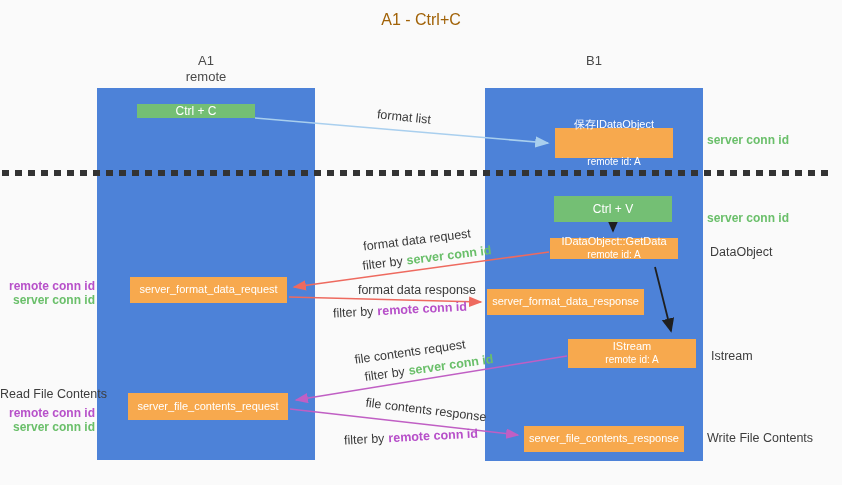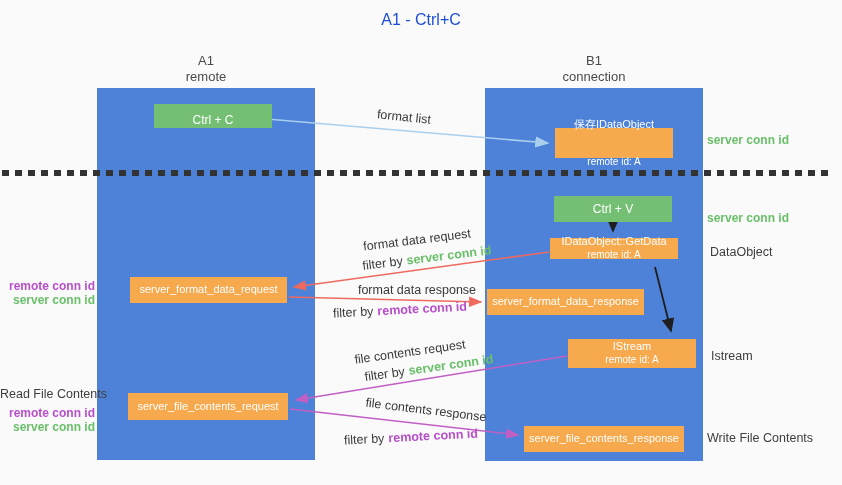--- a/index.html
+++ b/index.html
@@ -6,21 +6,21 @@
   body {
     width:842px; height:485px;
     background:#fafafa;
     font-family:"Liberation Sans", sans-serif;
     overflow:hidden;
   }
   .canvas { position:relative; width:842px; height:485px; }
 
   .title {
     position:absolute; top:9px; left:0; width:842px;
-    text-align:center; font-size:16px; color:#1d4ed8; line-height:21px;
+    text-align:center; font-size:16px; color:#a16207; line-height:21px;
   }
 
   .lane-header {
     position:absolute; width:140px; text-align:center;
     font-size:13px; color:#4a4a4a; line-height:16px;
   }
   .lane { position:absolute; background:#4d82d8; }
 
   .dotted-line {
     position:absolute; left:2px; top:170px; width:828px; height:6px;
@@ -62,21 +62,20 @@
   <div class="title">
     <div>A1 - Ctrl+C</div>
   </div>
 
   <div class="lane-header" style="left:136px; top:53px;">
     <div>A1</div>
     <div>remote</div>
   </div>
   <div class="lane-header" style="left:524px; top:53px;">
     <div>B1</div>
-    <div>connection</div>
   </div>
 
   <div class="lane" style="left:97px; top:88px; width:218px; height:372px;"></div>
   <div class="lane" style="left:485px; top:88px; width:218px; height:373px;"></div>
 
   <div class="dotted-line"></div>
 
   <svg class="arrows" width="842" height="485" viewBox="0 0 842 485">
     <defs>
       <marker id="mBlue" markerWidth="10" markerHeight="8" refX="8" refY="3.5" orient="auto">
@@ -94,21 +93,21 @@
     </defs>
     <line x1="255" y1="118" x2="548" y2="143" stroke="#a9cfee" stroke-width="1.6" marker-end="url(#mBlue)"></line>
     <line x1="613" y1="208" x2="613" y2="231" stroke="#1f1f1f" stroke-width="1.8" marker-end="url(#mBlack)"></line>
     <line x1="549" y1="252" x2="294" y2="287" stroke="#ee6a5f" stroke-width="1.5" marker-end="url(#mRed)"></line>
     <line x1="289" y1="297" x2="481" y2="302" stroke="#ee6a5f" stroke-width="1.5" marker-end="url(#mRed)"></line>
     <line x1="655" y1="267" x2="671" y2="331" stroke="#1f1f1f" stroke-width="1.8" marker-end="url(#mBlack)"></line>
     <line x1="567" y1="356" x2="296" y2="400" stroke="#c05fc4" stroke-width="1.5" marker-end="url(#mPurple)"></line>
     <line x1="290" y1="409" x2="518" y2="435" stroke="#c05fc4" stroke-width="1.5" marker-end="url(#mPurple)"></line>
   </svg>
 
-  <div class="node green-node" style="left:154px; top:104px; width:118px; height:24px;justify-content:flex-end;">
+  <div class="node green-node" style="left:137px; top:104px; width:118px; height:14px;">
     <span>Ctrl + C</span>
   </div>
 
   <div class="node orange-node two-line" style="left:555px; top:128px; width:118px; height:30px;gap:24px;">
     <span>保存IDataObject</span>
     <span class="sub">remote id: A</span>
   </div>
 
   <div class="node green-node" style="left:554px; top:196px; width:118px; height:26px;justify-content:center;">
     <span>Ctrl + V</span>

